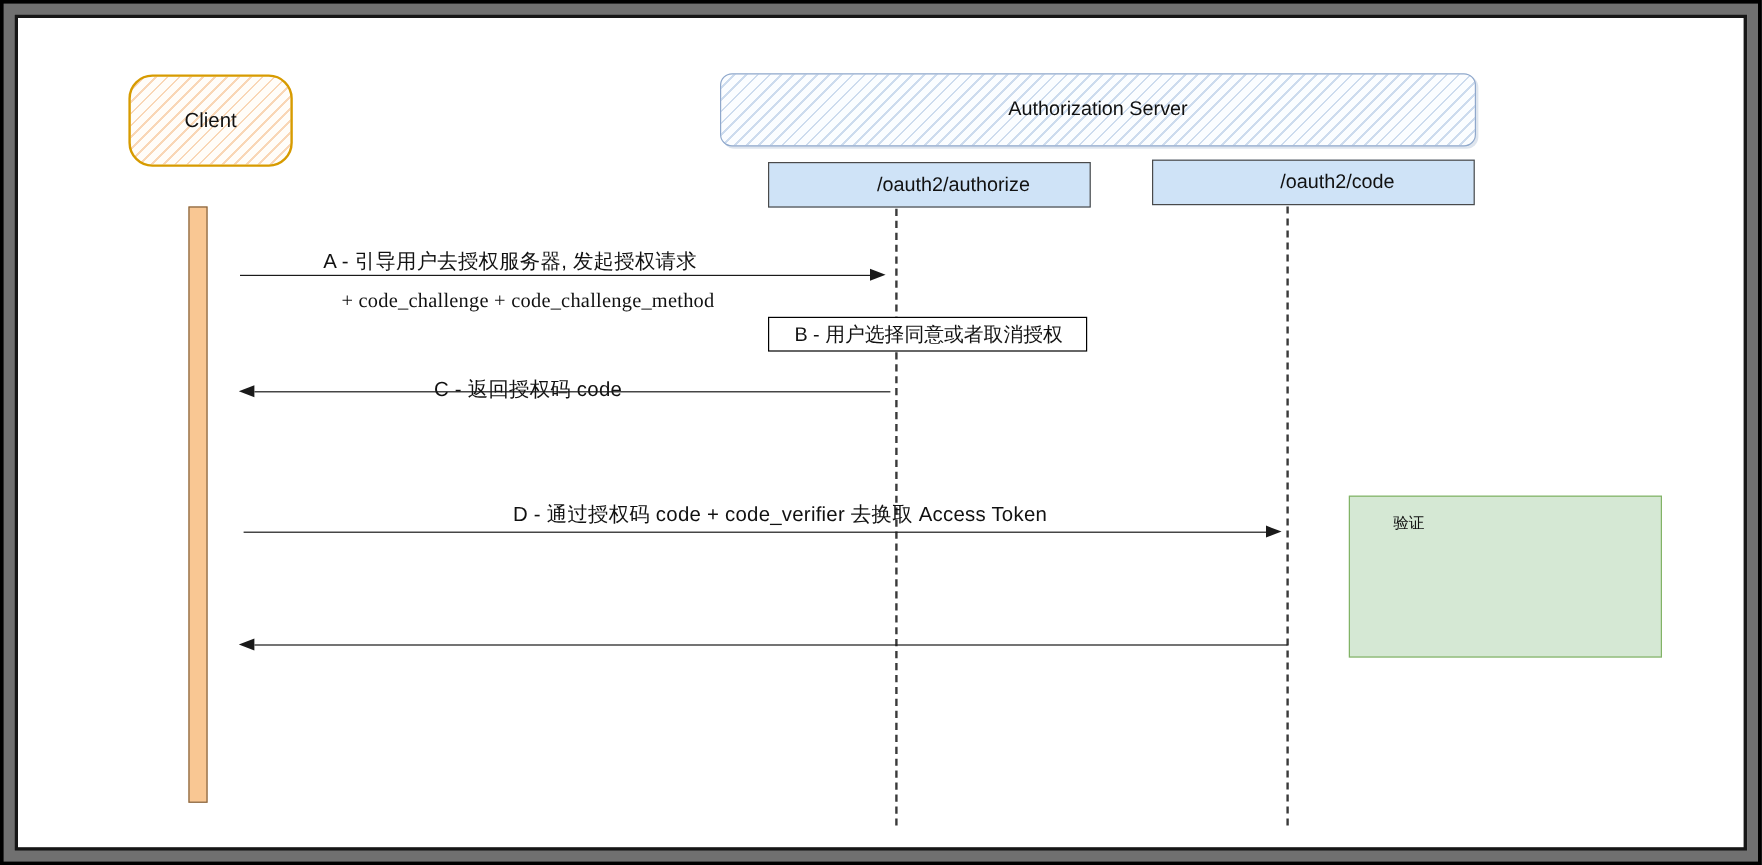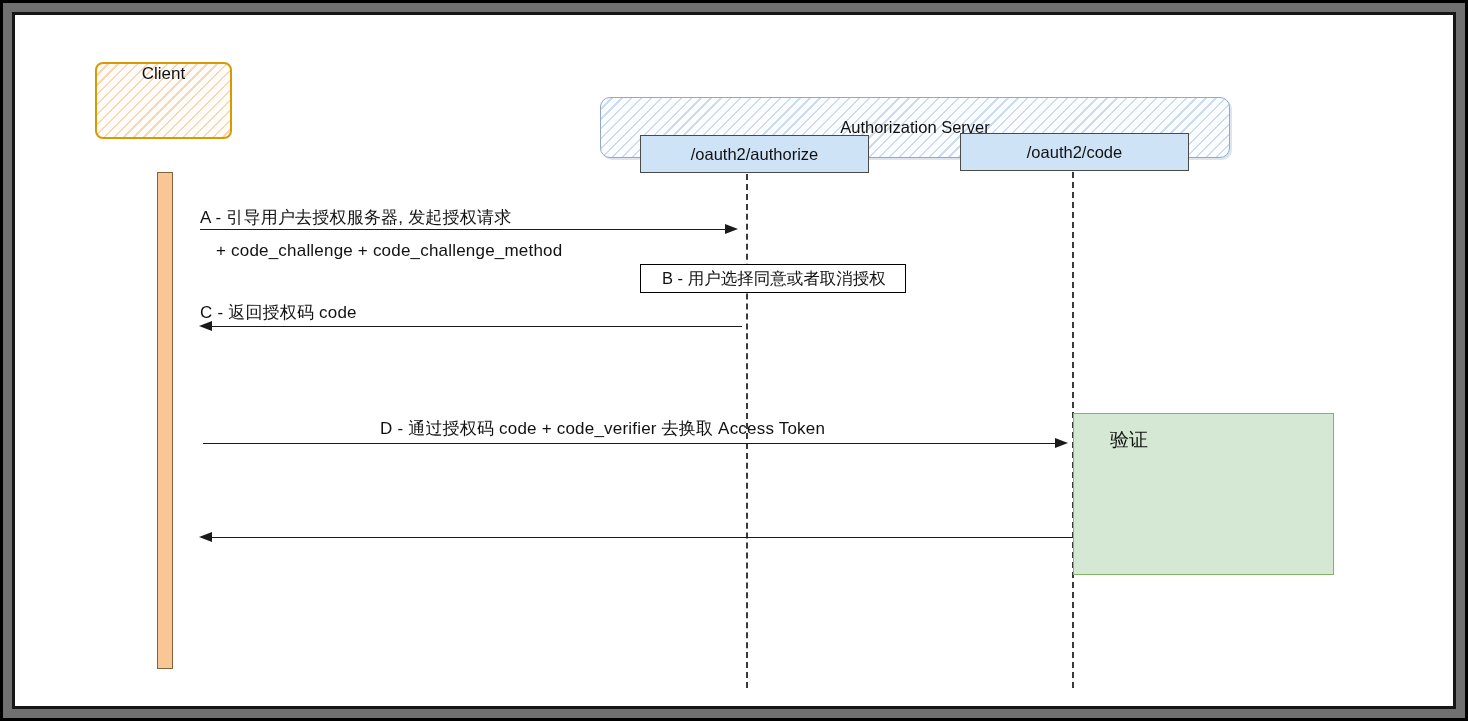--- a/index.html
+++ b/index.html
@@ -4,63 +4,62 @@
 <style>
   html,body{margin:0;padding:0;background:#000;}
   .stage{position:relative;width:1468px;height:721px;background:#000;overflow:hidden;
          font-family:"Liberation Sans","DejaVu Sans",sans-serif;color:#111;}
   .stage-gray{position:absolute;left:3px;top:3px;right:3px;bottom:3px;background:#707070;}
   .canvas{position:absolute;left:12px;top:12px;right:12px;bottom:12px;background:#fff;border:3px solid #161616;}
   .abs{position:absolute;}
 
   
   .client-box{
-    left:95px;top:62px;width:133px;height:73px;
-    border:2.2px solid var(--client_border);border-radius:8px;
+    left:107px;top:62px;width:133px;height:73px;
+    border:2.2px solid var(--client_border);border-radius:20px;
     background-color:#fffdf9;
     background-image:repeating-linear-gradient(135deg, var(--client_hatch) 0 1.6px, transparent 1.6px 7px);
-    display:flex;align-items:flex-start;justify-content:center;font-size:17px;
+    display:flex;align-items:center;justify-content:center;font-size:17px;
   }
   .server-box{
     left:600px;top:61px;width:628px;height:59px;
     border:1.6px solid var(--server_border);border-radius:10px;
     background-color:#fbfdff;
     background-image:repeating-linear-gradient(135deg, var(--server_hatch) 0 1.6px, transparent 1.6px 7px);
     display:flex;align-items:center;justify-content:center;font-size:16.5px;
     box-shadow:2px 2px 0 rgba(160,180,205,.35);
-    margin-top:36px;
   }
   .endpoint-box{
     height:36px;background:var(--endpoint_fill);border:1.6px solid var(--endpoint_border);
-    display:flex;align-items:center;justify-content:center;font-size:16.5px;
+    display:flex;align-items:center;justify-content:center;font-size:16.5px;padding-left:40px;
   }
   .endpoint-authorize{left:640px;top:135px;width:227px;}
   .endpoint-token{left:960px;top:133px;width:227px;}
 
   
   .activation{left:157px;top:172px;width:14px;height:495px;
     background:var(--activation_fill);border:1.5px solid var(--activation_border);}
   .lifeline{width:0;border-left:2px dashed #3a3a3a;}
   .lifeline-authorize{left:746px;top:174px;height:514px;}
   .lifeline-token{left:1072px;top:172px;height:516px;}
 
   
   .arrow-line{height:0;border-top:1.7px solid var(--line);}
   .head{width:0;height:0;border-top:5.5px solid transparent;border-bottom:5.5px solid transparent;}
   .head-right{border-left:13px solid var(--line);}
   .head-left{border-right:13px solid var(--line);}
 
-  .msg-label{font-size:17px;letter-spacing:.2px;white-space:nowrap;}
+  .msg-label{text-align:center;font-size:17px;letter-spacing:.2px;white-space:nowrap;}
 
   
   .note-b{left:640px;top:264px;width:266px;height:29px;background:#fff;
     border:1.7px solid var(--note_border);display:flex;align-items:center;
     padding-left:21px;font-size:16.5px;box-sizing:border-box;white-space:nowrap;}
-  .green-note{left:1073px;top:413px;width:261px;height:162px;box-sizing:border-box;
-    background:var(--green_fill);border:1.6px solid var(--green_border);font-size:19px;}
+  .green-note{left:1124px;top:413px;width:261px;height:135px;box-sizing:border-box;
+    background:var(--green_fill);border:1.6px solid var(--green_border);font-size:13px;}
   .green-title{margin:13px 0 0 36px;}
   .green-items{margin:9px 0 0 31px;line-height:25px;}
 </style>
 </head>
 <body>
 
 <div class="stage">
   <div class="stage-gray"></div>
   <div class="canvas"></div>
 
@@ -80,27 +79,27 @@
     <span>/oauth2/code</span>
   </div>
 
   <div class="abs activation"></div>
   <div class="abs lifeline lifeline-authorize"></div>
   <div class="abs lifeline lifeline-token"></div>
 
   <div class="abs msg-label" style="left:200px;top:206px;width:450px;">A - 引导用户去授权服务器, 发起授权请求</div>
   <div class="abs arrow-line" style="left:200px;top:229px;width:525px;"></div>
   <div class="abs head head-right" style="left:725px;top:224px;"></div>
-  <div class="abs msg-label" style="left:216px;top:241px;width:480px;">+ code_challenge + code_challenge_method</div>
+  <div class="abs msg-label" style="left:200px;top:241px;width:480px;font-family:Liberation Serif, serif;">+ code_challenge + code_challenge_method</div>
 
   <div class="abs note-b">
     <span>B - 用户选择同意或者取消授权</span>
   </div>
 
-  <div class="abs msg-label" style="left:200px;top:301px;width:480px;">C - 返回授权码 code</div>
+  <div class="abs msg-label" style="left:200px;top:313px;width:480px;">C - 返回授权码 code</div>
   <div class="abs arrow-line" style="left:212px;top:326px;width:530px;"></div>
   <div class="abs head head-left" style="left:199px;top:321px;"></div>
 
   <div class="abs msg-label" style="left:380px;top:417px;width:540px;">D - 通过授权码 code + code_verifier 去换取 Access Token</div>
   <div class="abs arrow-line" style="left:203px;top:443px;width:852px;"></div>
   <div class="abs head head-right" style="left:1055px;top:438px;"></div>
 
   <div class="abs green-note">
     <div class="green-title">验证</div>
   </div>

